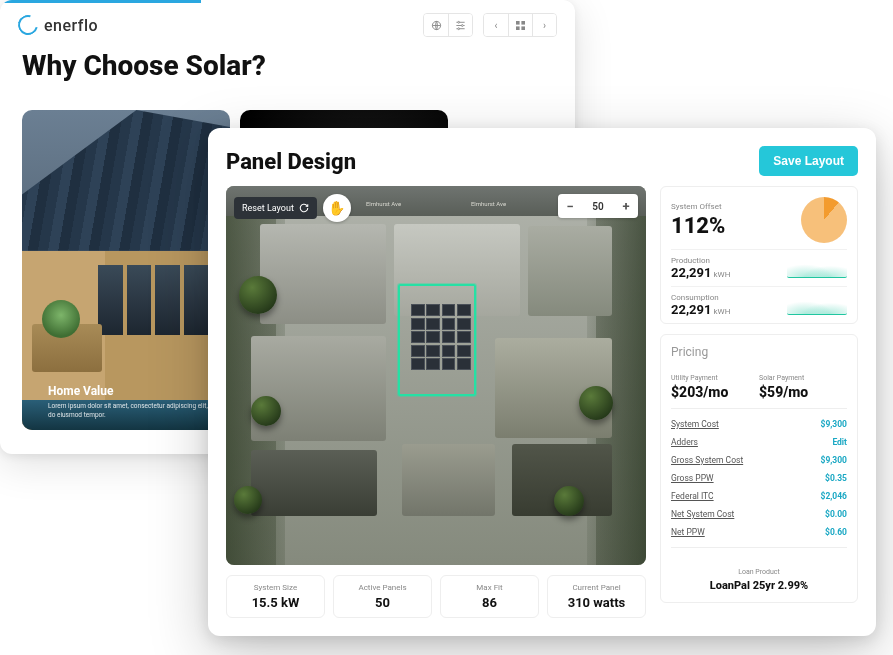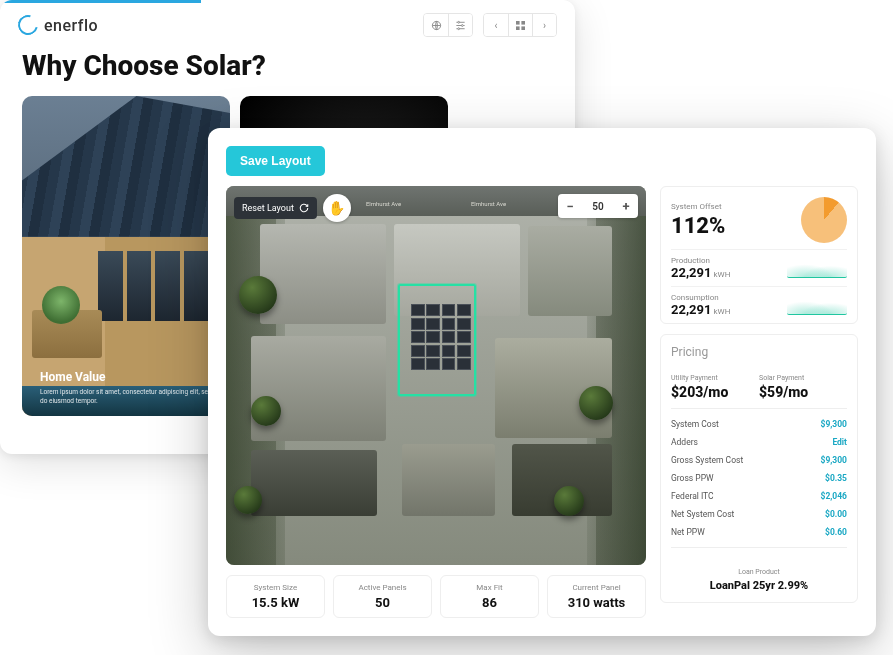--- a/index.html
+++ b/index.html
@@ -69,21 +69,21 @@
     font-size: 10px;
     color: #888;
     background: #fff;
     cursor: pointer;
   }
   .ctrl-btn + .ctrl-btn { border-left: 1px solid #e5e5e5; }
   .back-title {
     font-size: 28px;
     font-weight: 800;
     color: #111;
-    padding: 8px 22px 14px 22px;
+    padding: 8px 22px 28px 22px;
   }
   .gallery {
     display: flex;
     gap: 10px;
     padding: 0 22px;
   }
   .gallery-card {
     width: 208px; height: 320px;
     border-radius: 10px;
     position: relative;
@@ -133,21 +133,21 @@
     background: radial-gradient(circle at 50% 40%, #7db56a, #3f6e33 70%);
     border-radius: 50%;
   }
   .pool {
     position: absolute;
     left: 0; right: 0; bottom: 0; height: 30px;
     background: linear-gradient(#2a5f78,#133542);
   }
   .gallery-caption {
     position: absolute;
-    left: 18px; right: 10px; bottom: 10px;
+    left: 26px; right: 10px; bottom: 10px;
     color: #fff;
   }
   .caption-title { font-size: 12px; font-weight: 700; margin-bottom: 4px; }
   .caption-sub {
     font-size: 6.5px;
     line-height: 1.4;
     opacity: 0.85;
   }
   .gallery-card.two {
     background: radial-gradient(80% 60% at 60% 40%, #2a2a2a, #000);
@@ -378,21 +378,21 @@
     padding-bottom:8px; margin-bottom:6px;
   }
   .payment-col { flex:1; }
   .pay-label { font-size:7px; color:#888; }
   .pay-val { font-size:14px; font-weight:800; color:#111; margin-top:2px; }
   .line-row {
     display:flex; justify-content:space-between;
     font-size:8.5px;
     padding: 4px 0;
   }
-  .line-label { color:#555; }
+  .line-label { color:#555;text-decoration:underline; }
   .line-val { color:#1ba8c4; font-weight:700; }
   .loan-block {
     border-top:1px solid #eee;
     margin-top:6px;
     padding-top:20px;
     text-align:center;
   }
   .loan-label { font-size:7px; color:#888; }
   .loan-val { font-size:11px; font-weight:800; color:#111; margin-top:3px; }
 </style>
@@ -457,20 +457,21 @@
         <div class="caption-title">Home Value</div>
         <div class="caption-sub">Lorem ipsum dolor sit amet, consectetur adipiscing elit, sed do eiusmod tempor.</div>
       </div>
     </div>
     <div class="gallery-card two"></div>
   </div>
 </div>
 
 <div class="front-window">
   <div class="fw-header">
+    <h2 class="fw-title">Panel Design</h2>
     <button class="save-btn">Save Layout</button>
   </div>
 
   <div class="fw-body">
 
     <div class="map-col">
       <div class="map-wrap">
         <div class="aerial">
           <div class="road-top"></div>
           <div class="road-labels">

